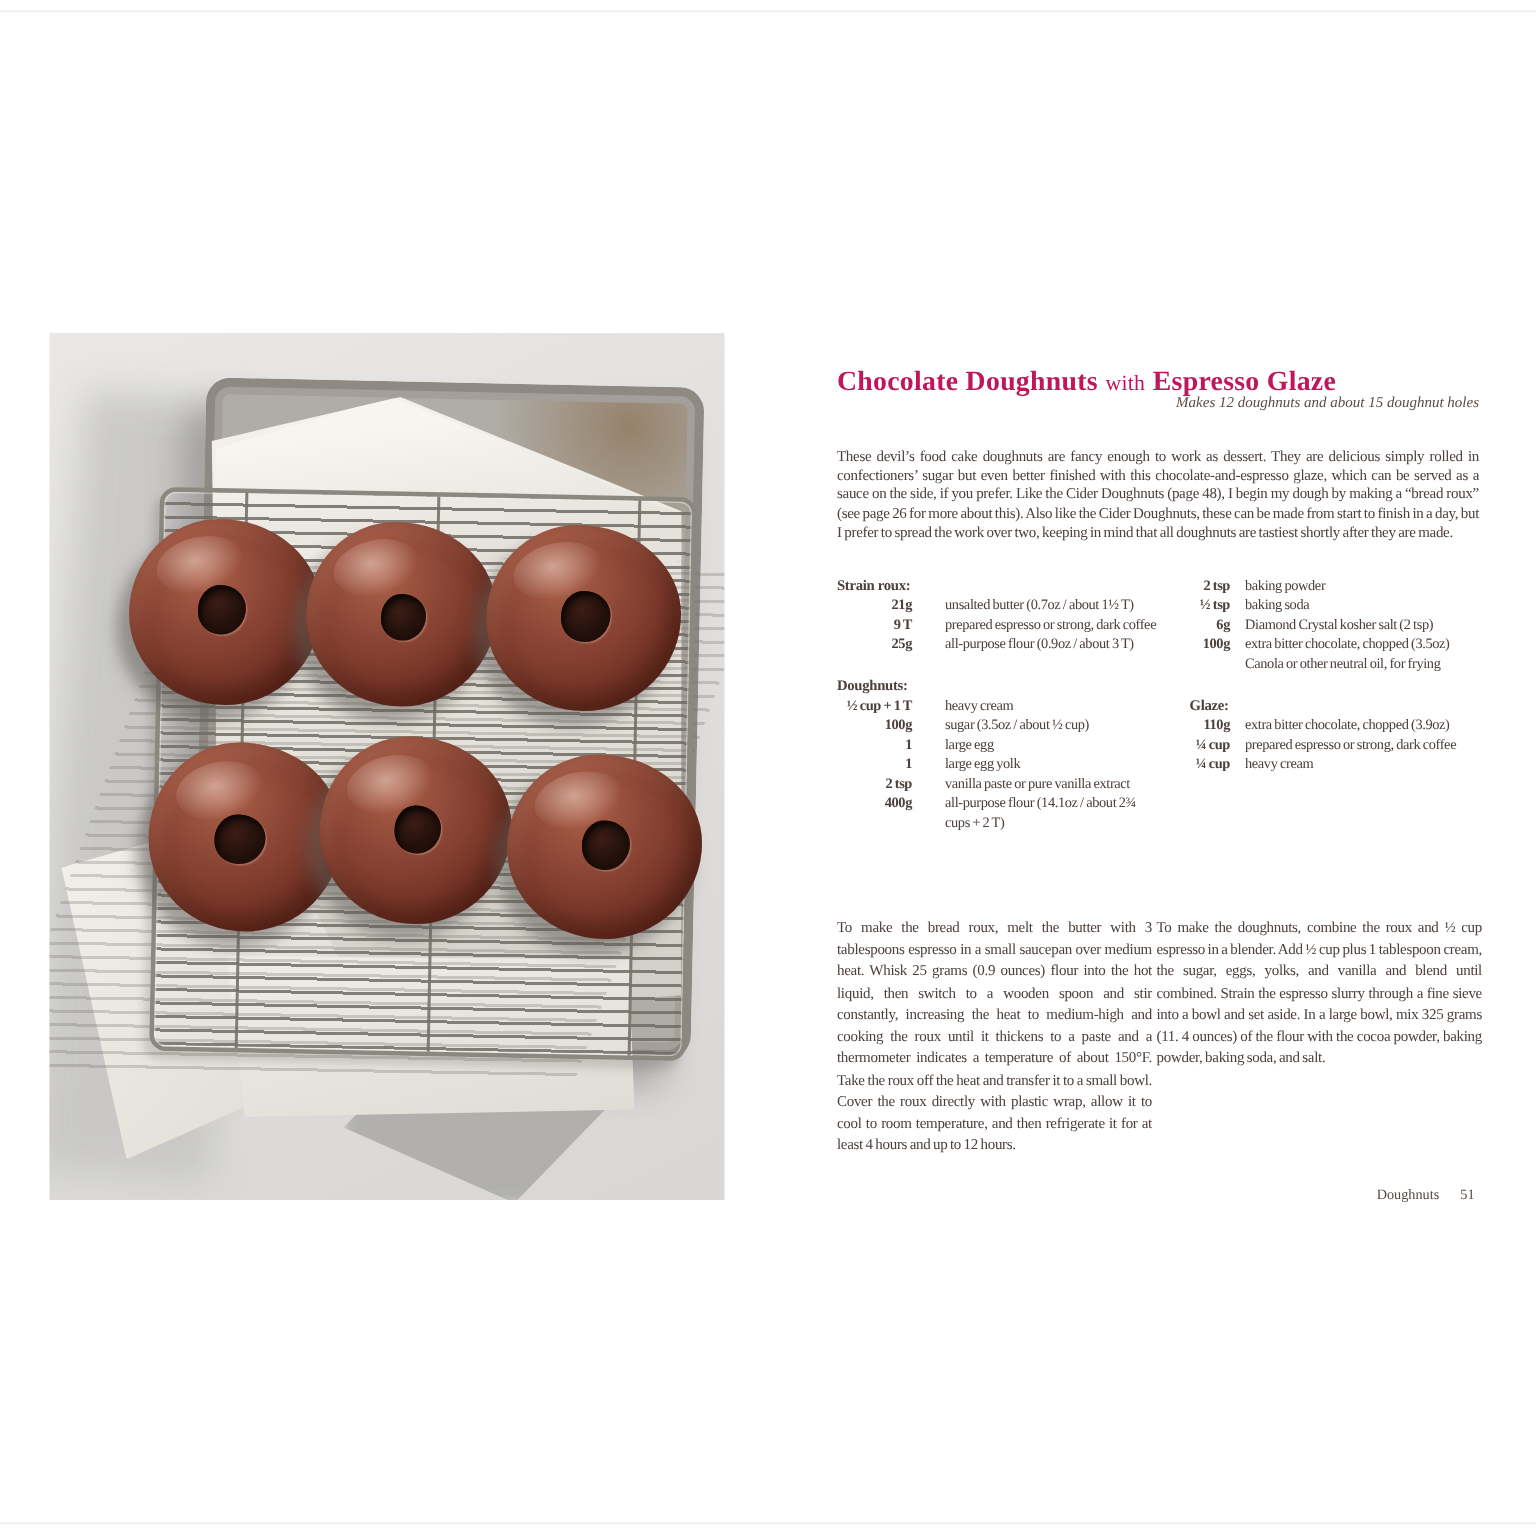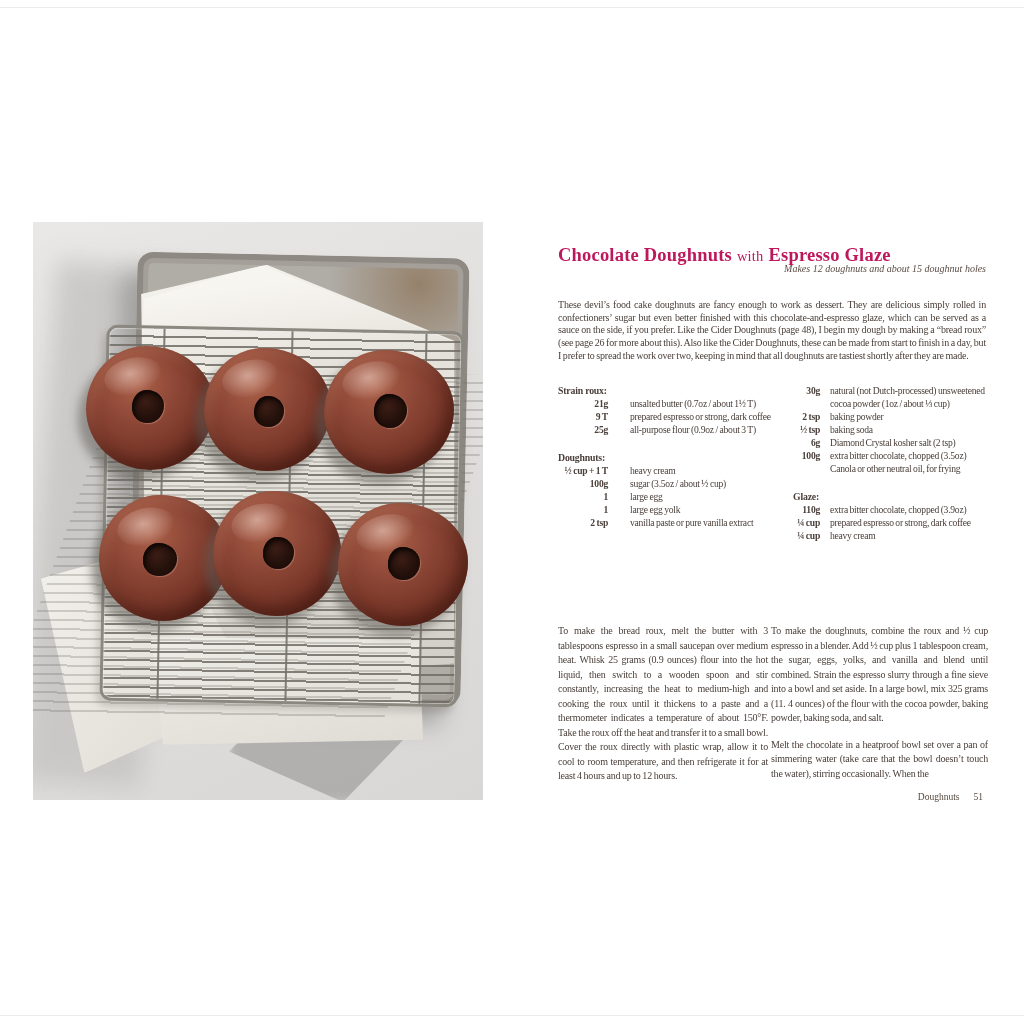--- a/index.html
+++ b/index.html
@@ -22,21 +22,21 @@
   .ing-group{margin-bottom:15px}
   .ing-heading{font-weight:bold;font-size:9.8px;line-height:13px;letter-spacing:-.2px}
   .ing-right .ing-heading{padding-left:21px}
   .ing-row{display:grid;grid-template-columns:50px 1fr;column-gap:22px;font-size:9.6px;line-height:13px;letter-spacing:-.25px;word-spacing:-.5px}
   .ing-right .ing-row{grid-template-columns:48px 1fr;column-gap:10px}
   .ing-qty{text-align:right;font-weight:bold}
   .ing-desc{text-align:left}
 
   .method-left{left:558px;top:612px;width:210px}
   .method-right{left:771px;top:612px;width:217px}
-  .method-p{font-size:10px;line-height:14.5px;text-align:justify;letter-spacing:-.2px;word-spacing:-.6px;margin:12px 0 12px 0}
+  .method-p{font-size:10px;line-height:14.5px;text-align:justify;letter-spacing:-.2px;word-spacing:-.6px;margin:0 0 12px 0}
 
   .footer{left:558px;top:792px;width:425px;text-align:right;font-size:9.5px;color:#55493f}
   .footer .pgnum{margin-left:14px}
 
   
   .photo{left:33px;top:222px;width:450px;height:578px;overflow:hidden;
     background:linear-gradient(155deg,#e9e8e6 0%,#e0dfdd 45%,#d8d7d5 100%)}
   .shadow-left{left:6px;top:42px;width:120px;height:520px;background:#c6c5c3;filter:blur(12px);transform:rotate(4deg);opacity:.85}
   .shadow-tri{left:196px;top:468px;width:190px;height:112px;background:#a7a6a4;clip-path:polygon(32% 0,100% 30%,60% 100%,0 55%);filter:blur(4px);opacity:.8}
 
@@ -168,30 +168,30 @@
         <span class="ing-desc">large egg</span>
       </div>
     <div class="ing-row">
         <span class="ing-qty">1</span>
         <span class="ing-desc">large egg yolk</span>
       </div>
     <div class="ing-row">
         <span class="ing-qty">2 tsp</span>
         <span class="ing-desc">vanilla paste or pure vanilla extract</span>
       </div>
+    <div class="ing-row">
+        <span class="ing-qty">400g</span>
+        <span class="ing-desc">all-purpose flour (14.1oz / about 2¾ cups + 2 T)</span>
+      </div>
   </div>
 </div>
 
 <div class="abs ing-right">
   <div class="ing-group">
     <div class="ing-row">
-        <span class="ing-qty">30g</span>
-        <span class="ing-desc">natural (not Dutch-processed) unsweetened cocoa powder (1oz / about ⅓ cup)</span>
-      </div>
-    <div class="ing-row">
         <span class="ing-qty">2 tsp</span>
         <span class="ing-desc">baking powder</span>
       </div>
     <div class="ing-row">
         <span class="ing-qty">½ tsp</span>
         <span class="ing-desc">baking soda</span>
       </div>
     <div class="ing-row">
         <span class="ing-qty">6g</span>
         <span class="ing-desc">Diamond Crystal kosher salt (2 tsp)</span>
@@ -220,18 +220,17 @@
         <span class="ing-desc">heavy cream</span>
       </div>
   </div>
 </div>
 
 <div class="abs method-left">
   <p class="method-p">To make the bread roux, melt the butter with 3 tablespoons espresso in a small saucepan over medium heat. Whisk 25 grams (0.9 ounces) flour into the hot liquid, then switch to a wooden spoon and stir constantly, increasing the heat to medium-high and cooking the roux until it thickens to a paste and a thermometer indicates a temperature of about 150°F. Take the roux off the heat and transfer it to a small bowl. Cover the roux directly with plastic wrap, allow it to cool to room temperature, and then refrigerate it for at least 4 hours and up to 12 hours.</p>
 </div>
 <div class="abs method-right">
   <p class="method-p">To make the doughnuts, combine the roux and ½ cup espresso in a blender. Add ½ cup plus 1 tablespoon cream, the sugar, eggs, yolks, and vanilla and blend until combined. Strain the espresso slurry through a fine sieve into a bowl and set aside. In a large bowl, mix 325 grams (11. 4 ounces) of the flour with the cocoa powder, baking powder, baking soda, and salt.</p>
-  <p class="method-p">Melt the chocolate in a heatproof bowl set over a pan of simmering water (take care that the bowl doesn’t touch the water), stirring occasionally. When the</p>
 </div>
 
 <div class="abs footer">
   <span>Doughnuts</span><span class="pgnum">51</span>
 </div>
 
 </body></html>

